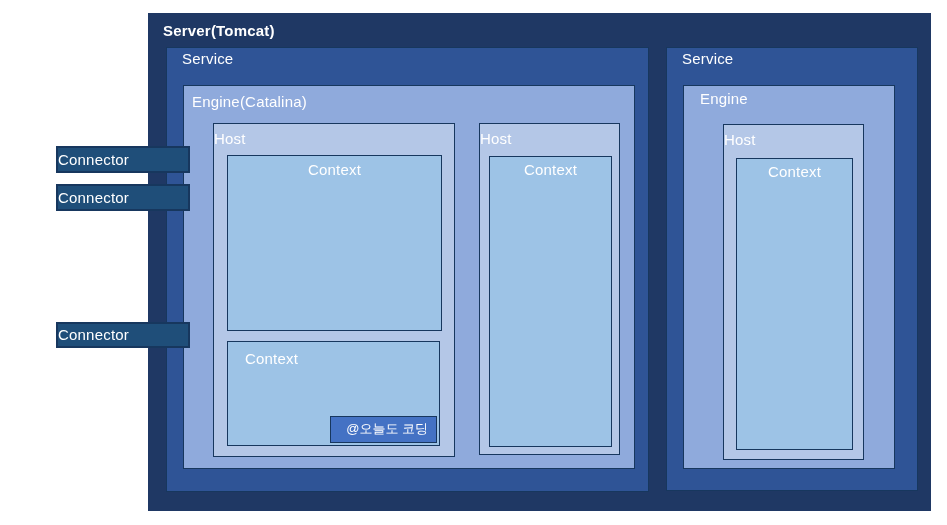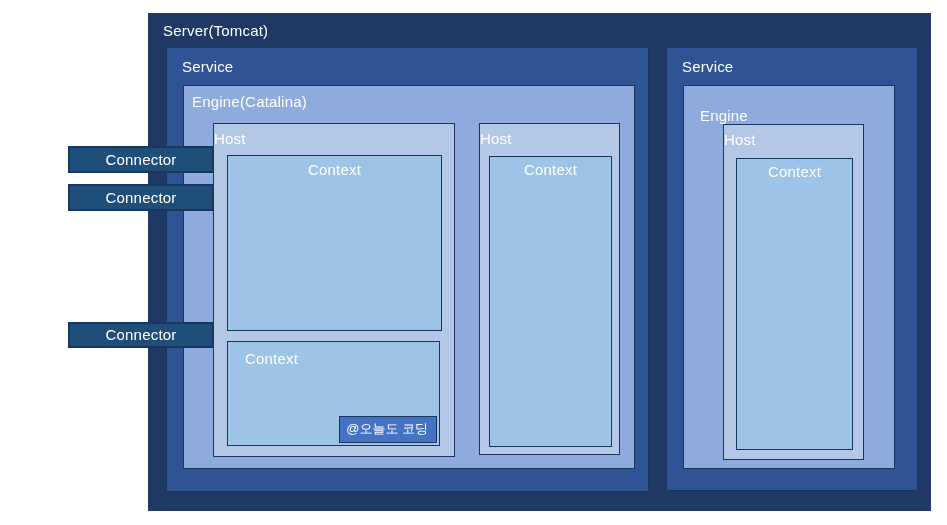--- a/index.html
+++ b/index.html
@@ -34,41 +34,41 @@
   .host-right{left:39px;top:38px;width:141px;height:336px;}
   .context{
     background:var(--c-context,#9dc3e6);
     border:1.5px solid var(--c-border,#17375e);
   }
   .ctx-webapp{left:13px;top:31px;width:215px;height:176px;text-align:center;padding-top:3px;line-height:21px;}
   .ctx-bottom{left:13px;top:217px;width:213px;height:105px;}
   .ctx-host2{left:9px;top:32px;width:123px;height:291px;text-align:center;padding-top:4px;}
   .ctx-right{left:12px;top:33px;width:117px;height:292px;text-align:center;padding-top:4px;}
   .lbl{position:absolute;white-space:nowrap;}
-  .server-lbl{left:15px;top:9px;}
-  .service-lbl{left:15px;top:10px;}
+  .server-lbl{left:15px;top:9px;font-weight:bold;}
+  .service-lbl{left:15px;top:2px;}
   .engine-lbl-left{left:8px;top:7px;}
-  .engine-lbl-right{left:16px;top:21px;}
+  .engine-lbl-right{left:16px;top:4px;}
   .host-lbl{left:0;top:6px;width:100%;text-align:left;}
   .ctx-bottom-lbl{left:17px;top:8px;}
   .connector{
-    position:absolute;left:68px;width:146px;height:27px;
+    position:absolute;left:56px;width:134px;height:27px;
     background:var(--c-connector,#1f4e79);
     border:2px solid var(--c-border,#17375e);
     box-sizing:border-box;z-index:10;
-    text-align:center;line-height:23px;
+    text-align:left;line-height:23px;
   }
   .conn-1{top:146px;}
   .conn-2{top:184px;}
   .conn-3{top:322px;height:26px;line-height:22px;}
   .badge{
     position:absolute;right:2px;bottom:2px;
     background:var(--c-badge,#4472c4);
     border:1.5px solid var(--c-border,#17375e);
-    font-size:13px;padding:3px 8px 4px 6px;letter-spacing:0;
+    font-size:13px;padding:3px 8px 4px 15px;letter-spacing:0;
   }
 </style>
 </head>
 <body>
 
 <div class="canvas">
 
   <div class="box server">
     <span class="lbl server-lbl">Server(Tomcat)</span>
 

